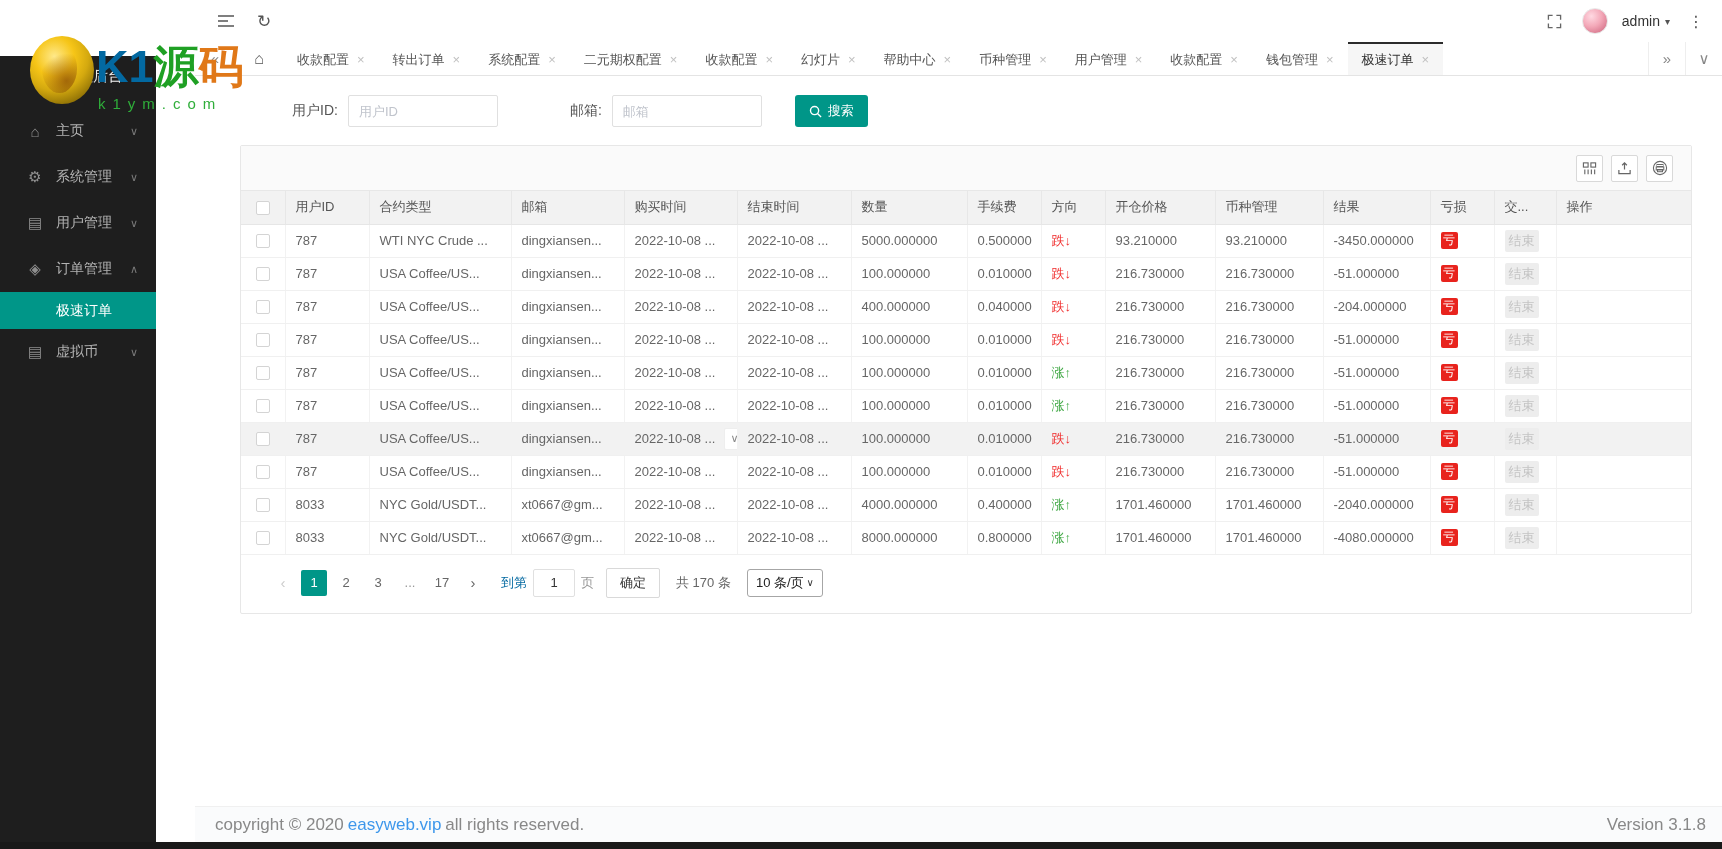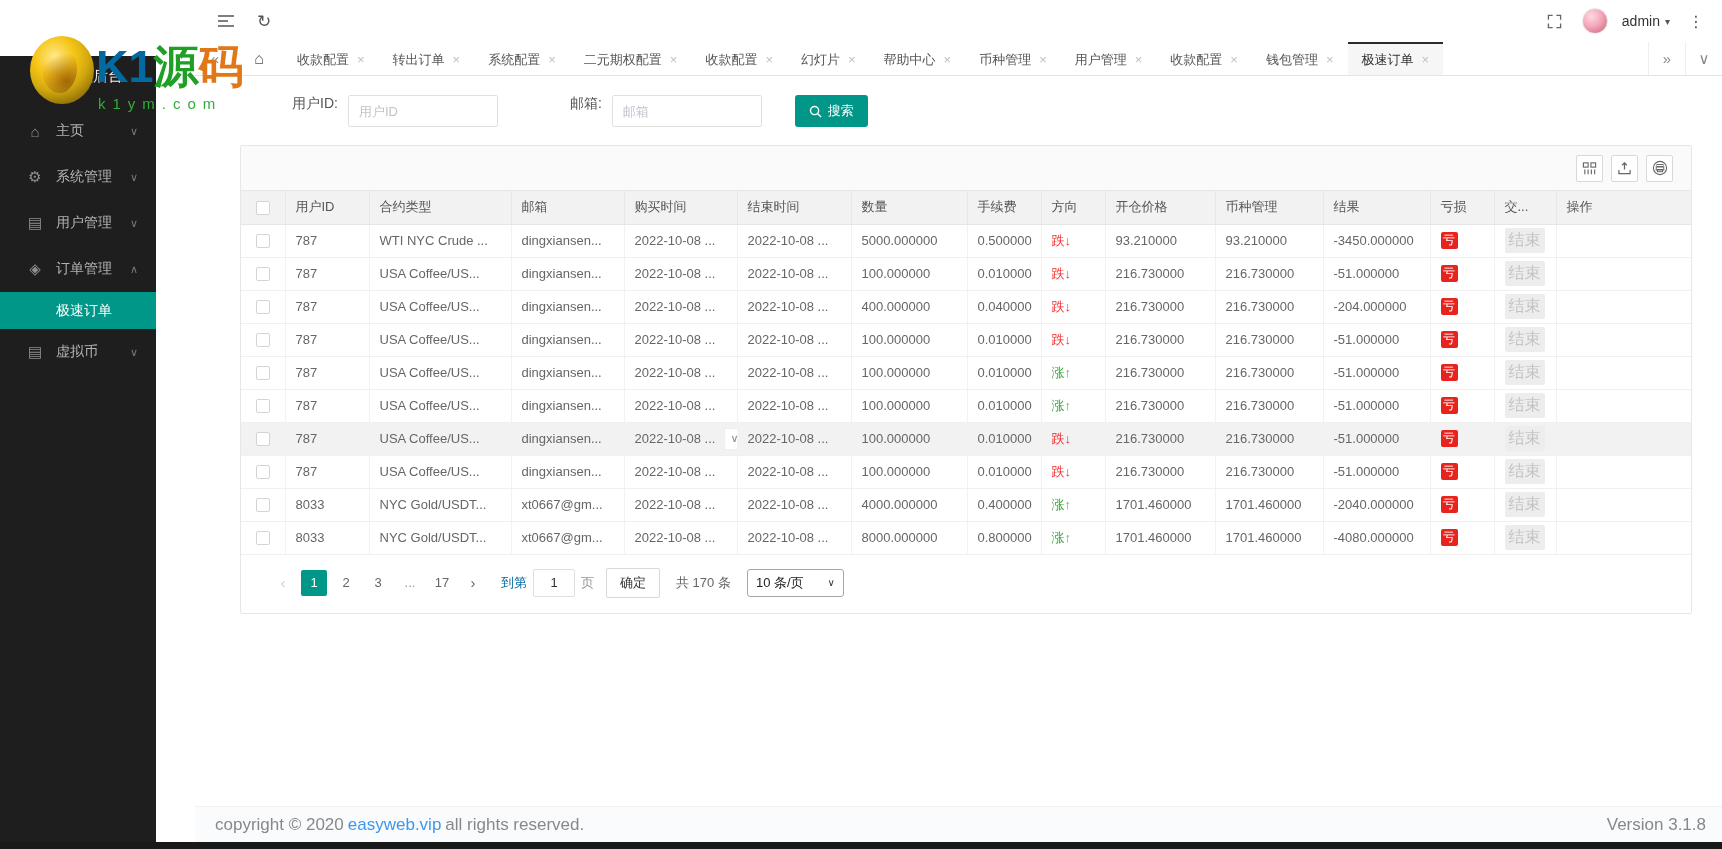--- a/index.html
+++ b/index.html
@@ -36,21 +36,21 @@
   .tab-home { width:48px; display:flex; align-items:center; justify-content:center; color:#555; font-size:16px; cursor:pointer; }
   .tab-list { display:flex; align-items:stretch; }
   .tab { display:flex; align-items:center; padding:0 14px; color:#555; font-size:13px; cursor:pointer; border-top:2px solid transparent; white-space:nowrap; }
   .tab-close { margin-left:8px; color:#c0c0c0; font-size:13px; }
   .tab.active { background:#f6f6f6; border-top:2px solid #2b2b2b; color:#333; }
   .tab-ctrl { margin-left:auto; display:flex; }
   .tab-ctrl .tab-nav { border-left:1px solid #eee; width:37px; }
 
   
   .content { padding:19px 30px 0 45px; }
-  .search-form { display:flex; align-items:flex-start; padding-left:52px; margin-bottom:18px; }
+  .search-form { display:flex; align-items:center; padding-left:52px; margin-bottom:18px; }
   .form-label { color:#555; font-size:14px; margin-right:10px; }
   .form-input { width:150px; height:32px; border:1px solid #e0e0e0; border-radius:2px; padding:0 10px; font-size:13px; color:#333; outline:none; font-family:inherit; }
   .form-input::placeholder { color:#c0c4cc; }
   .gap-email { margin-left:72px; }
   .search-btn { margin-left:33px; height:32px; padding:0 14px; background:#009688; color:#fff; border:none; border-radius:3px;
                 font-size:13px; display:flex; align-items:center; gap:6px; cursor:pointer; font-family:inherit; }
 
   
   .card { border:1px solid #e7e7e7; border-radius:2px; background:#fff; }
   .card-toolbar { height:45px; background:#fafafa; border-bottom:1px solid #e7e7e7; display:flex; align-items:center; justify-content:flex-end; padding-right:18px; gap:8px; }
@@ -65,38 +65,38 @@
   .c-cb { text-align:center; }
   .cb { display:inline-block; width:14px; height:14px; border:1px solid #d4d4d4; border-radius:2px; background:#fff; vertical-align:middle; cursor:pointer; }
   .th-wrap { display:inline-flex; align-items:center; gap:6px; }
   .sort { display:inline-flex; flex-direction:column; cursor:pointer; }
   .sort i { display:block; width:0; height:0; border:3.5px solid transparent; }
   .s-up { border-bottom-color:#b5b5b5; margin-bottom:2px; }
   .s-down { border-top-color:#b5b5b5; }
   .dir.down { color:#f02b2b; }
   .dir.up { color:#3da742; }
   .badge-loss { display:inline-flex; width:17px; height:17px; background:#e8231d; color:#fff; font-size:12px; border-radius:2px; align-items:center; justify-content:center; }
-  .badge-status { display:inline-block; padding:2px 4px; background:#ededed; color:#c4c4c4; font-size:16px; border-radius:2px; }
+  .badge-status { display:inline-block; padding:2px 4px; background:#ededed; color:#c4c4c4; font-size:13px; border-radius:2px; }
   .c-buy { position:relative; }
   .row-expander { position:absolute; right:-9px; top:5px; width:22px; height:22px; background:#fff; border:1px solid #eee; border-radius:2px;
                   display:inline-flex; align-items:center; justify-content:center; color:#888; font-size:11px; cursor:pointer; z-index:2; }
 
   
   .pager { display:flex; align-items:center; padding:13px 0 15px 30px; gap:6px; font-size:13px; color:#666; }
   .page-nav { width:24px; text-align:center; font-size:15px; color:#666; cursor:pointer; }
   .page-nav.disabled { color:#ccc; cursor:default; }
   .page-btn { min-width:26px; height:26px; line-height:26px; text-align:center; border-radius:2px; cursor:pointer; padding:0 4px; }
   .page-btn.active { background:#009688; color:#fff; cursor:default; }
   .page-btn.ellipsis { cursor:default; color:#999; }
   .goto-label { color:#0369a1; margin-left:10px; }
   .goto-input { width:42px; height:28px; border:1px solid #e0e0e0; border-radius:2px; text-align:center; font-size:13px; color:#333; outline:none; font-family:inherit; }
   .goto-unit { color:#999; }
   .confirm-btn { height:30px; padding:0 13px; background:#fff; border:1px solid #d9d9d9; border-radius:2px; color:#333; font-size:13px; cursor:pointer; margin-left:6px; font-family:inherit; }
   .total { margin-left:10px; color:#666; }
-  .psize { margin-left:10px; height:28px; border:1px solid #a6a6a6; border-radius:3px; display:flex; align-items:center; padding:0 8px; gap:24px; color:#222; cursor:pointer; background:#fff; }
+  .psize { margin-left:10px; height:28px; border:1px solid #a6a6a6; border-radius:3px; display:flex; align-items:center; padding:0 8px; gap:3px; color:#222; cursor:pointer; background:#fff; }
   .psize-caret { font-size:10px; color:#333; }
 
   
   .footer { position:absolute; left:195px; right:0; bottom:7px; height:36px; background:#fafbfc; border-top:1px solid #f0f0f0;
             display:flex; align-items:center; padding:0 16px 0 20px; color:#888; font-size:17px; }
   .footer a { color:#3e97eb; text-decoration:none; margin:0 4px; }
   .footer-version { margin-left:auto; }
   .bottom-strip { position:absolute; left:0; right:0; bottom:0; height:7px; background:#191919; z-index:6; }
 
   

